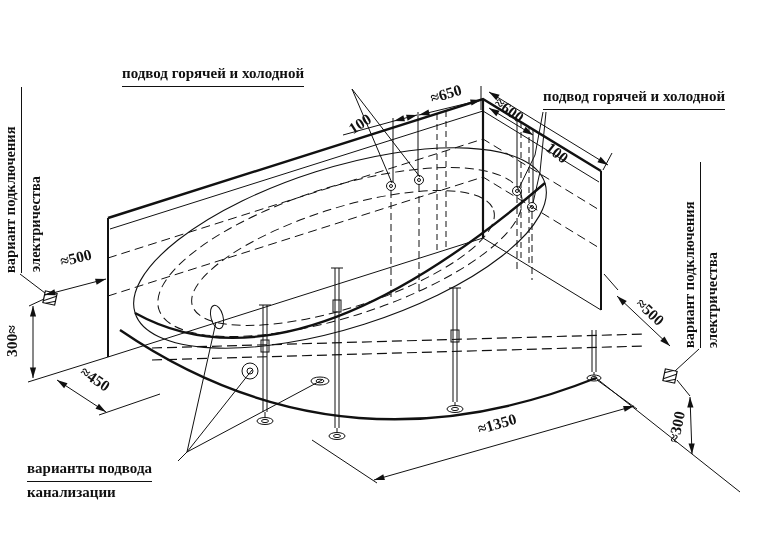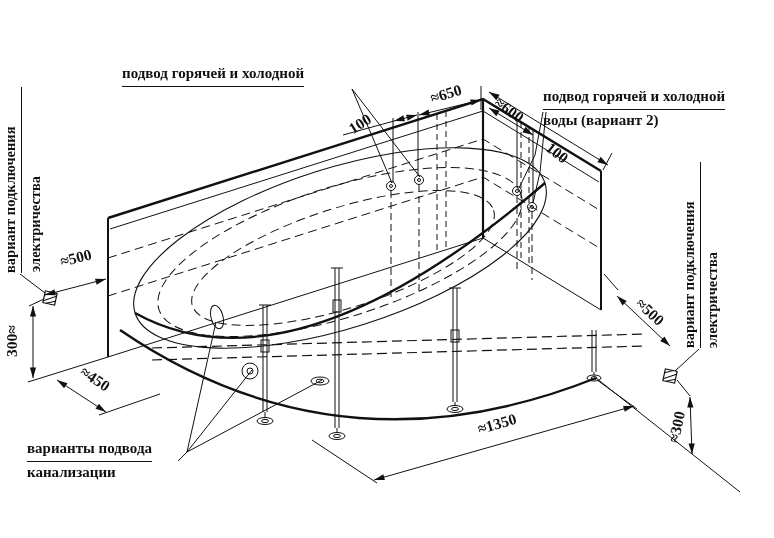--- a/index.html
+++ b/index.html
@@ -155,30 +155,29 @@
       <path class="ink" d="M178,461 L187,452 M187,452 L216,322 M187,452 L252,370 M187,452 L322,380"></path>
     </g>
   </svg>
 
   <div class="lbl" style="left:122px;top:63px;">
     <span class="u">подвод горячей и холодной</span><br>
   </div>
 
   <div class="lbl" style="left:543px;top:86px;">
     <span class="u">подвод горячей и холодной</span><br>
-    <span>воды (вариант 2)</span>
   </div>
 
   <div class="vlbl u" style="left:2px;top:273px;width:186px;">вариант подключения</div>
   <div class="vlbl" style="left:27px;top:272px;width:130px;">электричества</div>
 
   <div class="vlbl u" style="left:681px;top:348px;width:186px;">вариант подключения</div>
   <div class="vlbl" style="left:704px;top:348px;width:122px;">электричества</div>
 
-  <div class="lbl" style="left:27px;top:438px;">
+  <div class="lbl" style="left:27px;top:458px;">
     <span class="u">варианты подвода</span><br>
     <span>канализации</span>
   </div>
 
   <div class="dim" style="left:360px;top:124px;--r:-33deg;">100</div>
   <div class="dim" style="left:446px;top:94px;--r:-17deg;">≈650</div>
   <div class="dim" style="left:509px;top:110px;--r:36deg;">≈600</div>
   <div class="dim" style="left:557px;top:153px;--r:38deg;">100</div>
   <div class="dim" style="left:76px;top:258px;--r:-14deg;">≈500</div>
   <div class="dim" style="left:12px;top:341px;--r:-90deg;">300≈</div>

